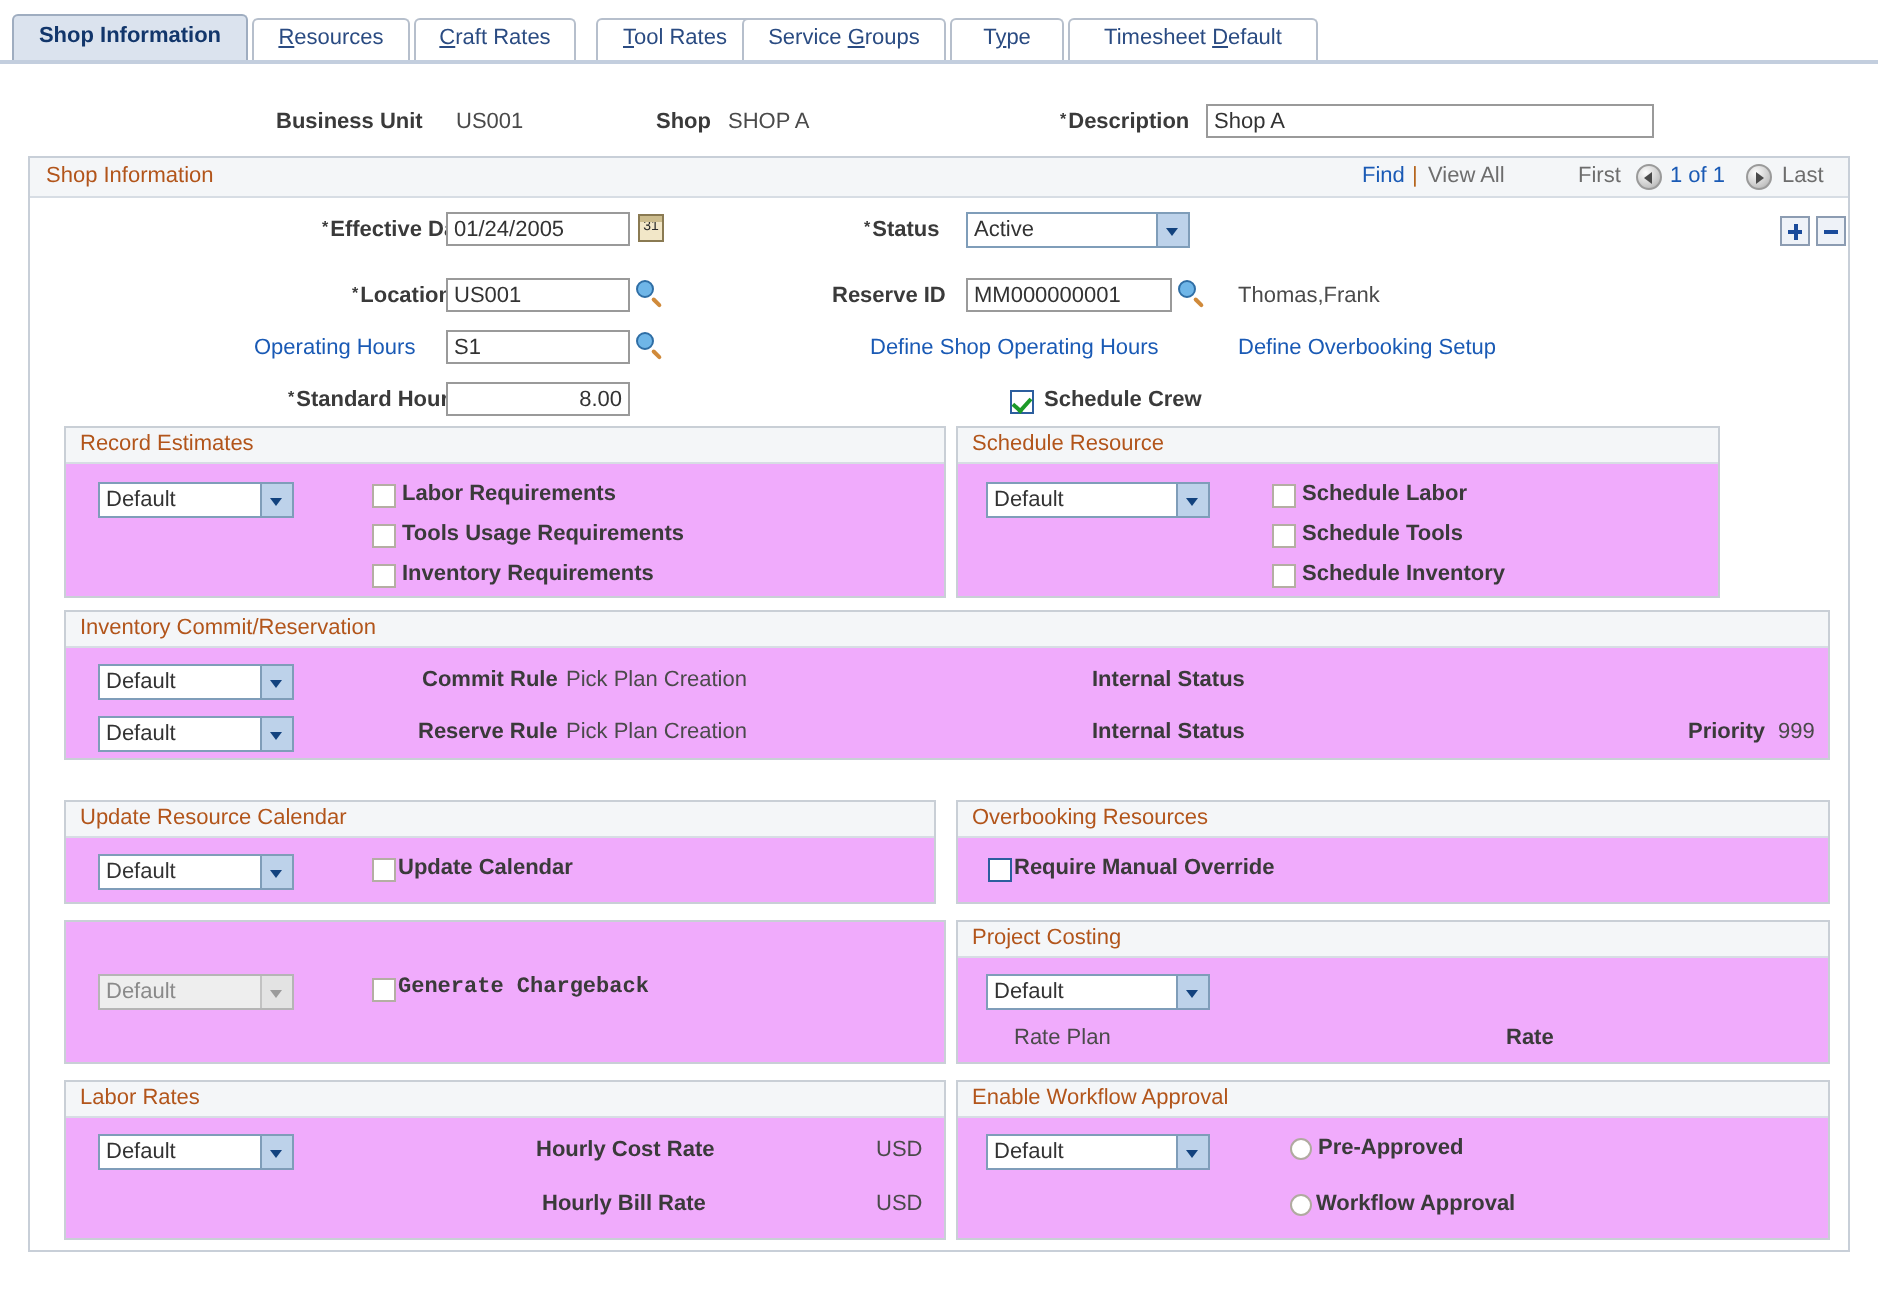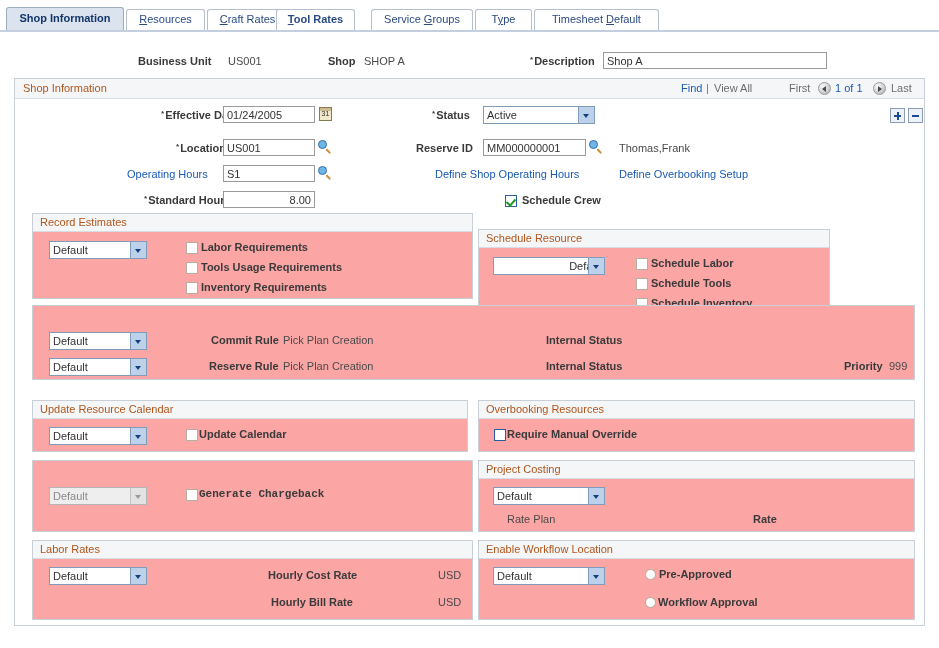--- a/index.html
+++ b/index.html
@@ -111,21 +111,21 @@
     box-sizing:border-box;border:1px solid #c8cfd8;background:#ffffff;
   }
   .scrollhdr{
     position:absolute;left:0;top:0;width:100%;height:20px;
     box-sizing:border-box;background:#f4f6f8;border-bottom:1px solid #d7dde4;
   }
   .scrollhdr .ttl{
     position:absolute;left:8px;top:3px;color:#b2551b;font-size:11px;
   }
   
-  .grp{position:absolute;box-sizing:border-box;border:1px solid #c9cfd6;background:#fca5a5;}
+  .grp{position:absolute;box-sizing:border-box;border:1px solid #c9cfd6;background:#f0abfc;}
   .grp > .gh{
     position:absolute;left:0;top:0;right:0;height:18px;
     box-sizing:border-box;background:#f4f6f8;border-bottom:1px solid #d7dde4;
   }
   .grp > .gh > span{position:absolute;left:7px;top:2px;color:#b2551b;font-size:11px;}
   
   .cbx{
     position:absolute;width:12px;height:12px;box-sizing:border-box;
     border:1px solid #b4aea3;background:#ffffff;cursor:pointer;
   }
@@ -149,21 +149,21 @@
 <div class="tabbar">
   <div class="tab active" style="left:6px;width:118px;top:-2px;">
     <span>Shop Information</span>
   </div>
   <div class="tab" style="left:126px;width:79px;">
     <span><u>R</u>esources</span>
   </div>
   <div class="tab" style="left:207px;width:81px;">
     <span><u>C</u>raft Rates</span>
   </div>
-  <div class="tab" style="left:276px;width:79px;font-weight:bold;">
+  <div class="tab" style="left:298px;width:79px;">
     <span><u>T</u>ool Rates</span>
   </div>
   <div class="tab" style="left:371px;width:102px;">
     <span>Service <u>G</u>roups</span>
   </div>
   <div class="tab" style="left:475px;width:57px;">
     <span>T<u>y</u>pe</span>
   </div>
   <div class="tab" style="left:534px;width:125px;">
     <span>Timesheet <u>D</u>efault</span>
@@ -247,37 +247,40 @@
       <span class="arw"></span>
     </div>
     <div class="cbx" style="left:153px;top:28px;"></div>
     <div class="cbl" style="left:168px;top:27px;">Labor Requirements</div>
     <div class="cbx" style="left:153px;top:48px;"></div>
     <div class="cbl" style="left:168px;top:47px;">Tools Usage Requirements</div>
     <div class="cbx" style="left:153px;top:68px;"></div>
     <div class="cbl" style="left:168px;top:67px;">Inventory Requirements</div>
   </div>
 
-  <div class="grp" style="left:463px;top:150px;width:352px;height:86px;text-align:right;">
+  <div class="grp" style="left:463px;top:134px;width:382px;height:86px;">
     <div class="gh">
       <span>Schedule Resource</span>
     </div>
     <div class="sel" style="position:absolute;left:14px;top:27px;width:112px;">
       <span>Default</span>
       <span class="arw"></span>
     </div>
     <div class="cbx" style="left:157px;top:28px;"></div>
     <div class="cbl" style="left:172px;top:27px;">Schedule Labor</div>
     <div class="cbx" style="left:157px;top:48px;"></div>
     <div class="cbl" style="left:172px;top:47px;">Schedule Tools</div>
     <div class="cbx" style="left:157px;top:68px;"></div>
     <div class="cbl" style="left:172px;top:67px;">Schedule Inventory</div>
   </div>
 
   <div class="grp" style="left:17px;top:226px;width:883px;height:75px;">
+    <div class="gh">
+      <span>Inventory Commit/Reservation</span>
+    </div>
 
     <div class="sel" style="position:absolute;left:16px;top:26px;width:98px;">
       <span>Default</span>
       <span class="arw"></span>
     </div>
     <div class="abs lbl" style="left:178px;top:28px;">Commit Rule</div>
     <div class="abs val" style="left:250px;top:28px;">Pick Plan Creation</div>
     <div class="abs lbl" style="left:513px;top:28px;">Internal Status</div>
 
     <div class="sel" style="position:absolute;left:16px;top:52px;width:98px;">
@@ -341,21 +344,21 @@
       <span class="arw"></span>
     </div>
     <div class="abs lbl" style="left:235px;top:28px;">Hourly Cost Rate</div>
     <div class="abs val" style="left:405px;top:28px;">USD</div>
     <div class="abs lbl" style="left:238px;top:55px;">Hourly Bill Rate</div>
     <div class="abs val" style="left:405px;top:55px;">USD</div>
   </div>
 
   <div class="grp" style="left:463px;top:461px;width:437px;height:80px;">
     <div class="gh">
-      <span>Enable Workflow Location</span>
+      <span>Enable Workflow Approval</span>
     </div>
     <div class="sel" style="position:absolute;left:14px;top:26px;width:112px;">
       <span>Default</span>
       <span class="arw"></span>
     </div>
     <div class="rdo" style="left:166px;top:28px;"></div>
     <div class="cbl" style="left:180px;top:27px;">Pre-Approved</div>
     <div class="rdo" style="left:166px;top:56px;"></div>
     <div class="cbl" style="left:179px;top:55px;">Workflow Approval</div>
   </div>

